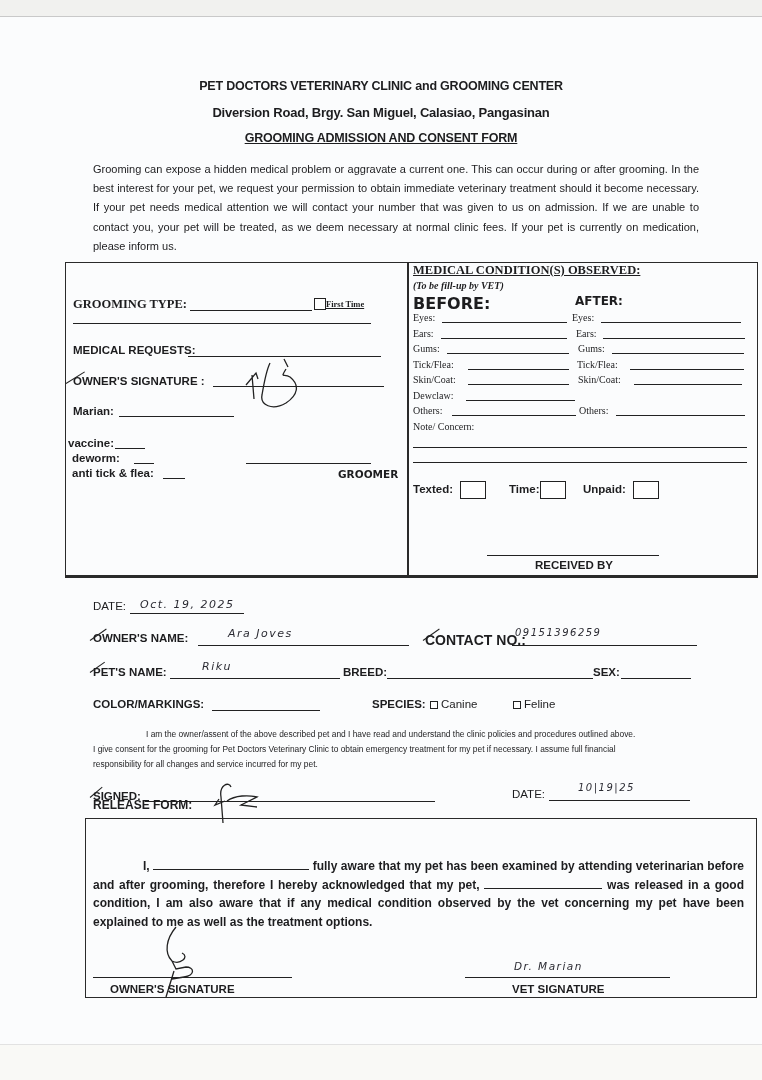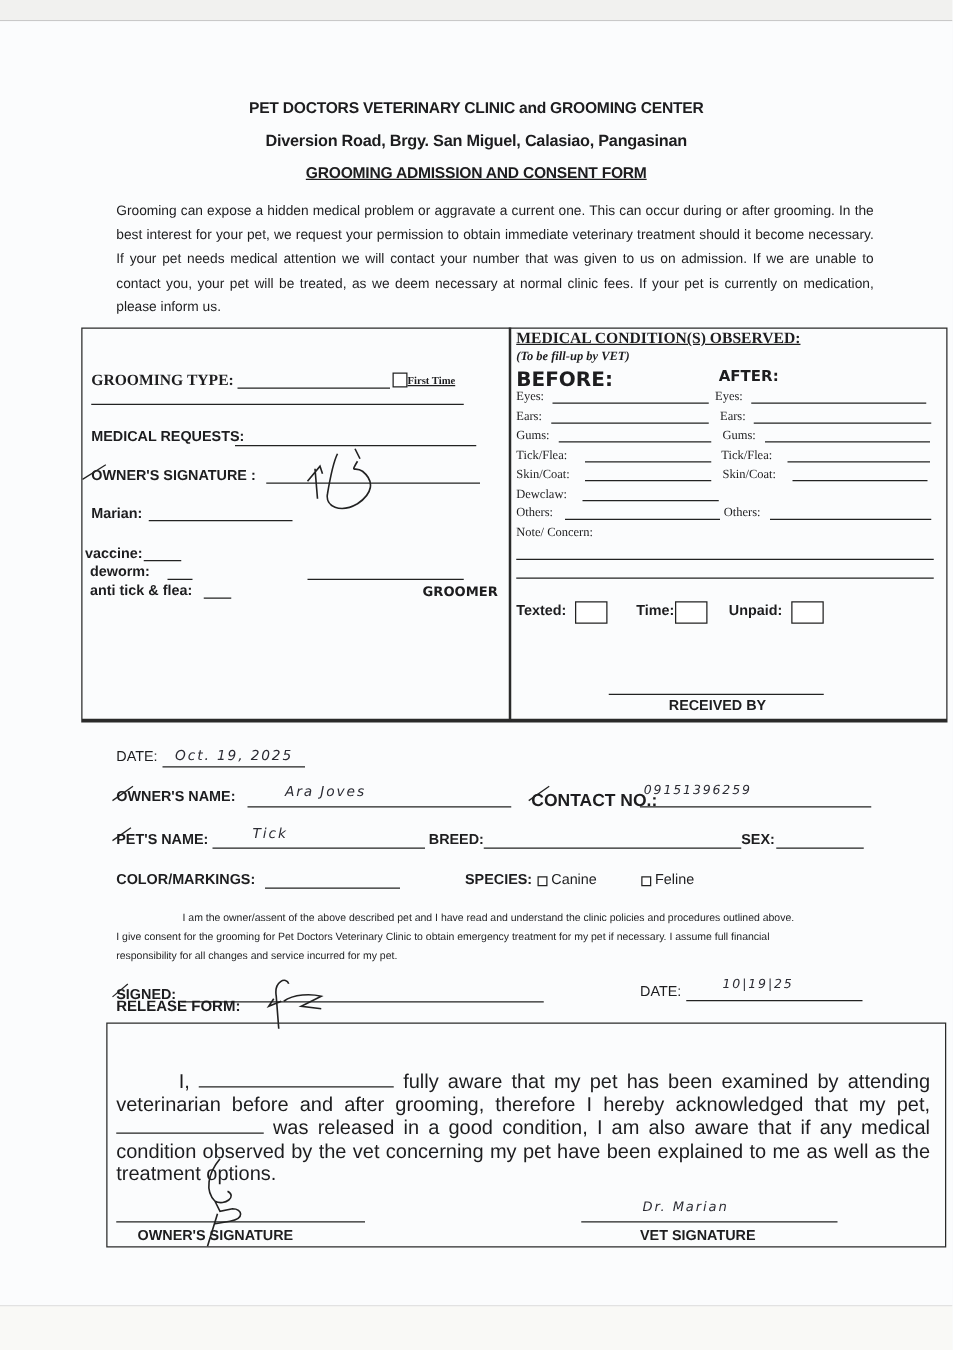--- a/index.html
+++ b/index.html
@@ -30,21 +30,21 @@
   .hand { position:absolute; font-family:"DejaVu Sans", sans-serif; font-size:11px; color:#2b2b33; letter-spacing:1.5px; white-space:nowrap; font-style:italic; }
   .chk { position:absolute; width:10px; height:10px; border:1px solid #222; background:#fff; }
   .chkbig { position:absolute; width:24px; height:16px; border:1px solid #222; background:#fff; }
   .tick { position:absolute; border-top:1px solid #222; transform-origin:left center; }
 
   .med { position:absolute; font-family:"Liberation Serif", serif; font-size:10px; white-space:nowrap; }
 
   .small { position:absolute; font-size:8.4px; line-height:15.5px; }
 
   .box2 { left:85px; top:818px; width:670px; height:178px; }
-  .release { position:absolute; left:93px; top:857px; width:651px; font-size:16px; line-height:18.6px; text-align:justify; }
+  .release { position:absolute; left:93px; top:857px; width:651px; font-size:12px; line-height:18.6px; text-align:justify;font-weight:bold; }
   .release .blank { display:inline-block; border-bottom:1px solid #222; height:11px; vertical-align:baseline; }
   .sig { position:absolute; }
 </style>
 </head>
 <body>
 
 <div class="topstrip"></div>
 <div class="paper"></div>
 <div class="botstrip"></div>
 
@@ -147,21 +147,21 @@
 <div class="hand" style="left:228px; top:627px;">Ara   Joves</div>
 <div class="tick" style="left:90px; top:640px; width:20px; transform:rotate(-35deg);"></div>
 
 <div class="lbl" style="left:425px; top:632px; font-size:14px;">CONTACT NO.:</div>
 <div class="line" style="left:512px; top:645px; width:185px;"></div>
 <div class="hand" style="left:515px; top:627px; font-size:10px;">09151396259</div>
 <div class="tick" style="left:423px; top:640px; width:20px; transform:rotate(-35deg);"></div>
 
 <div class="lbl" style="left:93px; top:666px; font-size:11.5px;">PET'S NAME:</div>
 <div class="line" style="left:170px; top:678px; width:170px;"></div>
-<div class="hand" style="left:202px; top:660px;">Tick</div>
+<div class="hand" style="left:202px; top:660px;">Riku</div>
 <div class="tick" style="left:90px; top:672px; width:18px; transform:rotate(-35deg);"></div>
 
 <div class="lbl" style="left:343px; top:666px; font-size:11.5px;">BREED:</div>
 <div class="line" style="left:387px; top:678px; width:206px;"></div>
 <div class="lbl" style="left:593px; top:666px; font-size:11.5px;">SEX:</div>
 <div class="line" style="left:621px; top:678px; width:70px;"></div>
 
 <div class="lbl" style="left:93px; top:698px; font-size:11.5px;">COLOR/MARKINGS:</div>
 <div class="line" style="left:212px; top:710px; width:108px;"></div>
 <div class="lbl" style="left:372px; top:698px; font-size:11.5px;">SPECIES:</div>

